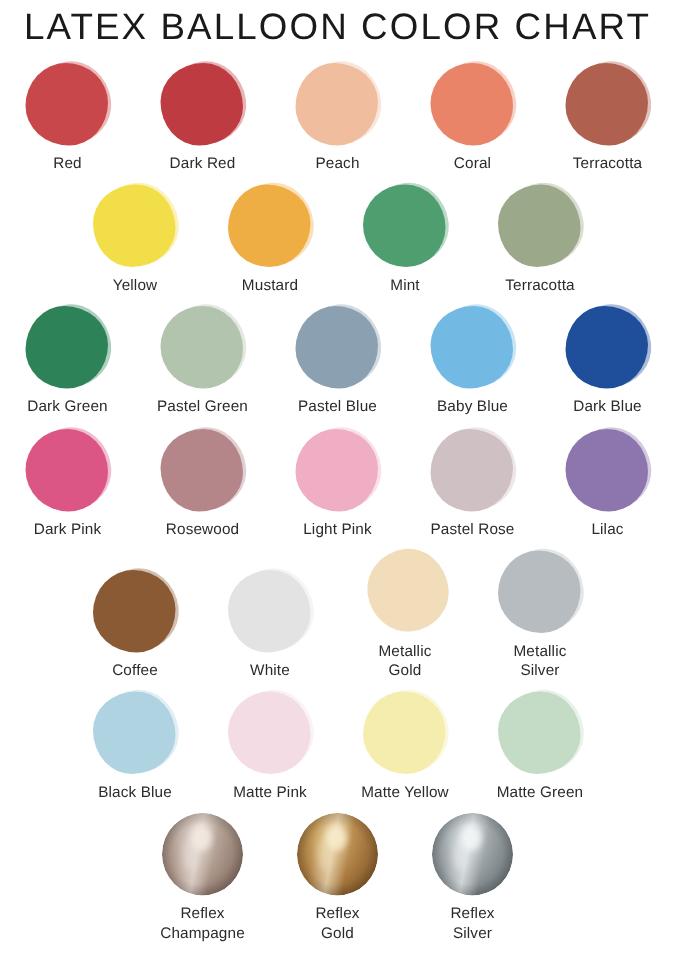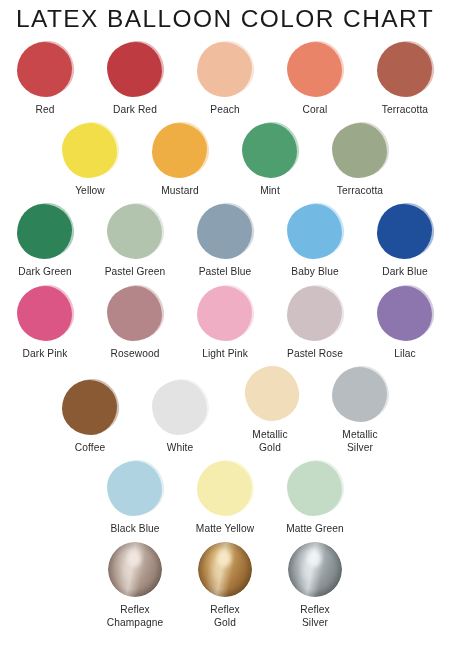--- a/index.html
+++ b/index.html
@@ -328,20 +328,27 @@
   <div class="row row-6">
       <div class="cell">
         <div class="swatch-wrap">
           <div class="ring" style="background: rgb(175, 211, 224);"></div>
           <div class="swatch" style="background: rgb(175, 211, 224); border-radius: 52% 48% 53% 47% / 47% 53%;"></div>
         </div>
         <div class="label">Black Blue</div>
       </div>
       <div class="cell">
         <div class="swatch-wrap">
+          <div class="ring" style="background: rgb(244, 220, 228);"></div>
+          <div class="swatch" style="background: rgb(244, 220, 228); border-radius: 51% 49% 48% 52% / 49% 52% 48% 51%;"></div>
+        </div>
+        <div class="label">Matte Pink</div>
+      </div>
+      <div class="cell">
+        <div class="swatch-wrap">
           <div class="ring" style="background: rgb(245, 237, 174);"></div>
           <div class="swatch" style="background: rgb(245, 237, 174); border-radius: 49% 51% 47% 53% / 52% 48%;"></div>
         </div>
         <div class="label">Matte Yellow</div>
       </div>
       <div class="cell">
         <div class="swatch-wrap">
           <div class="ring" style="background: rgb(196, 220, 198);"></div>
           <div class="swatch" style="background: rgb(196, 220, 198); border-radius: 52% 48% 53% 47% / 47% 53%;"></div>
         </div>

